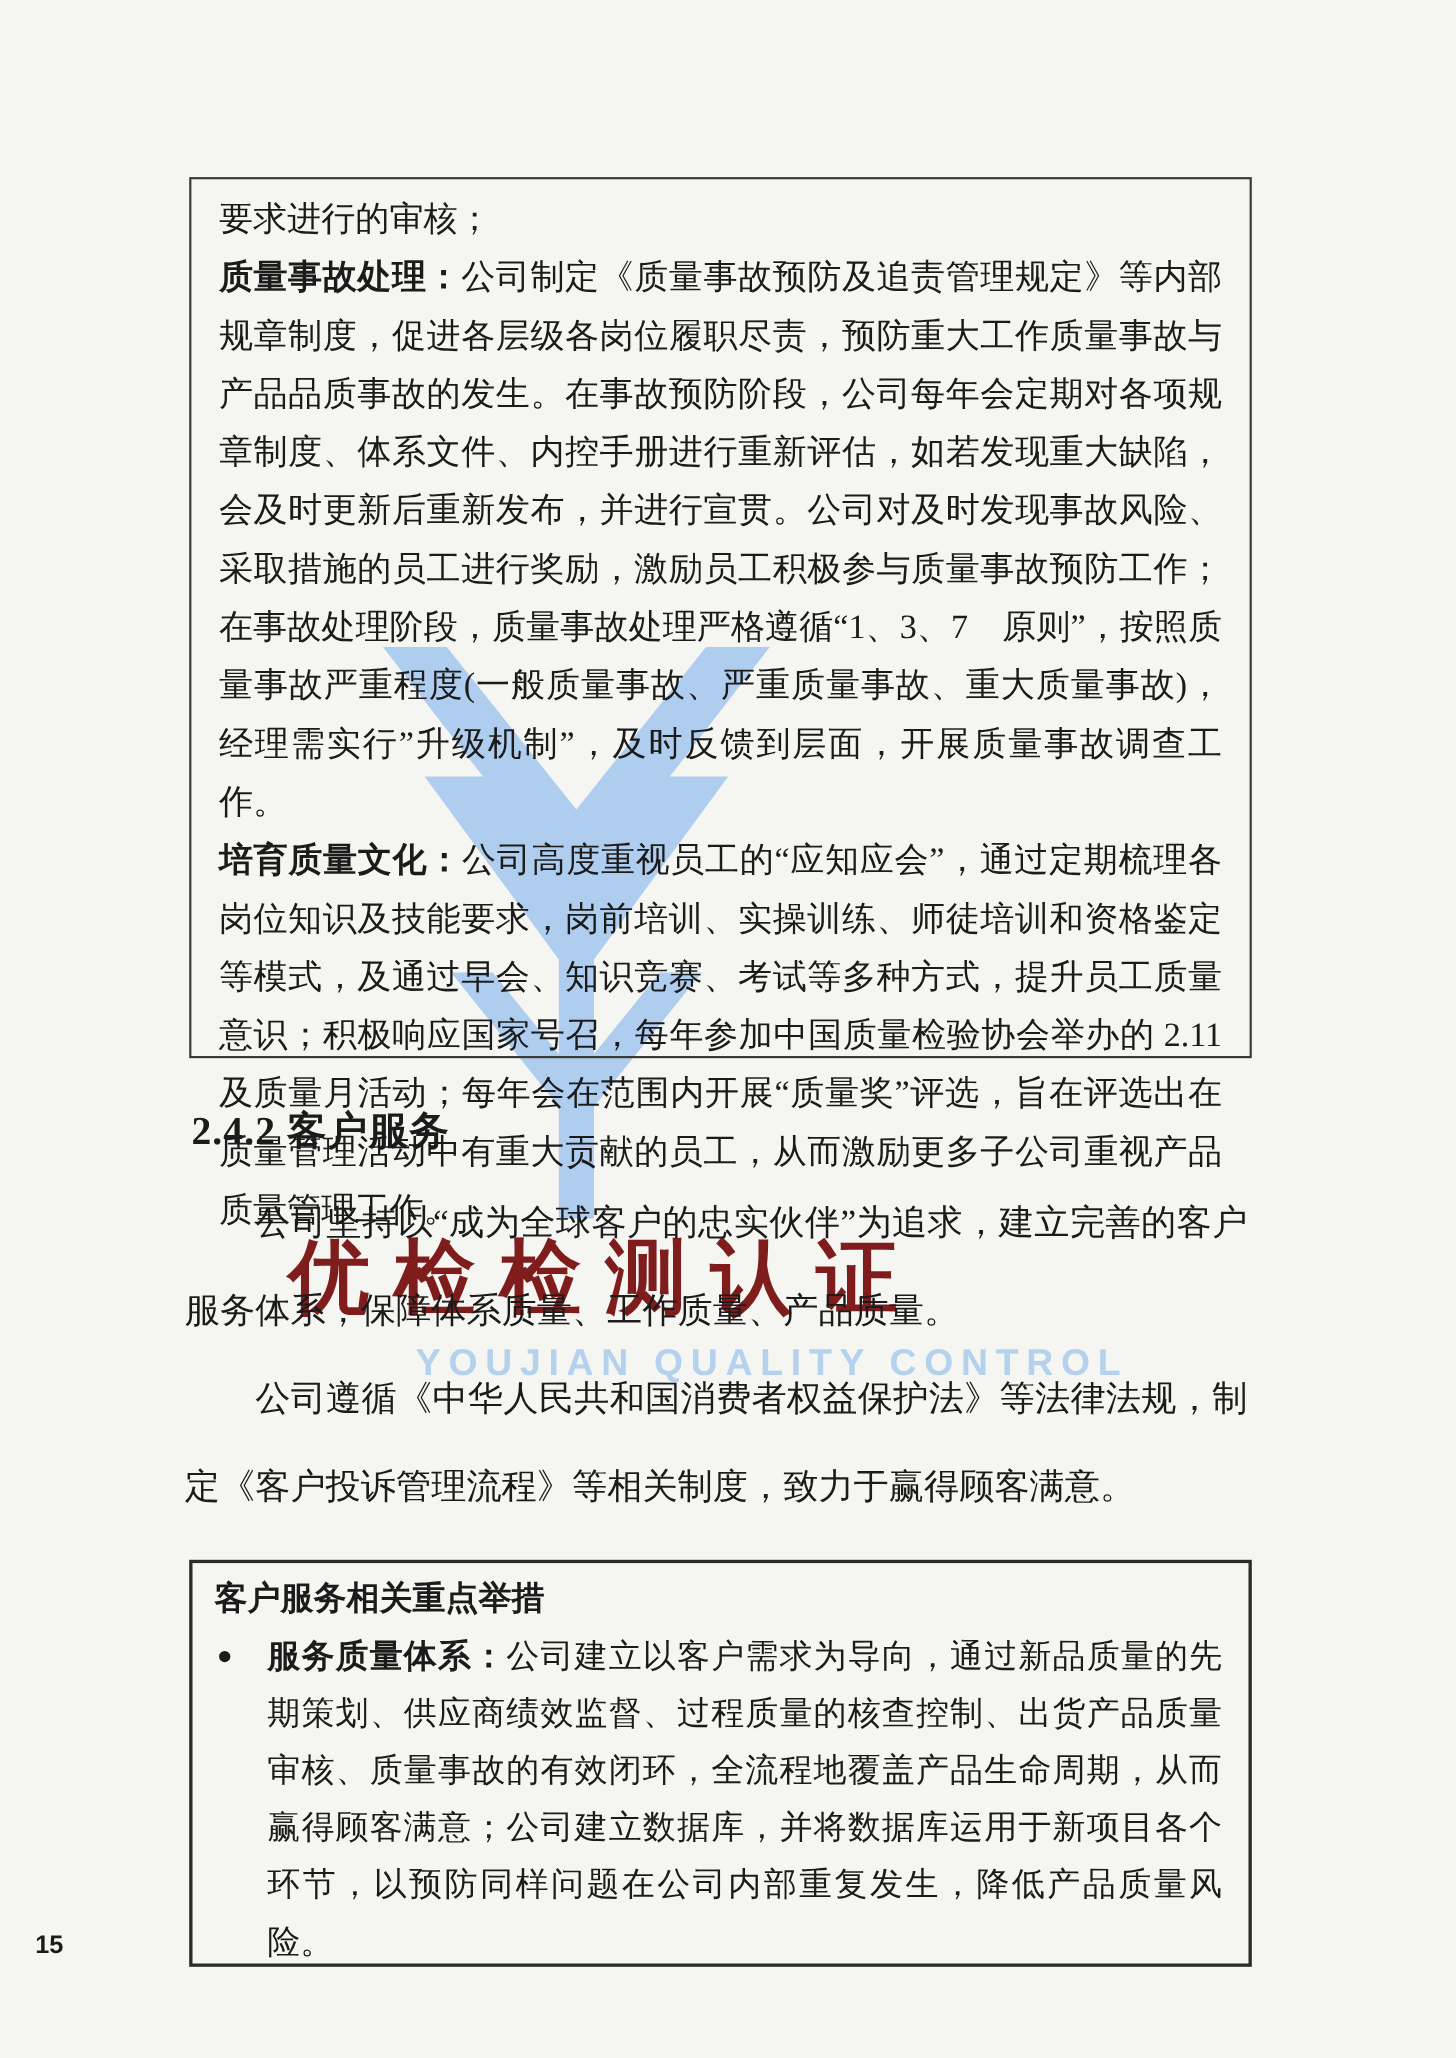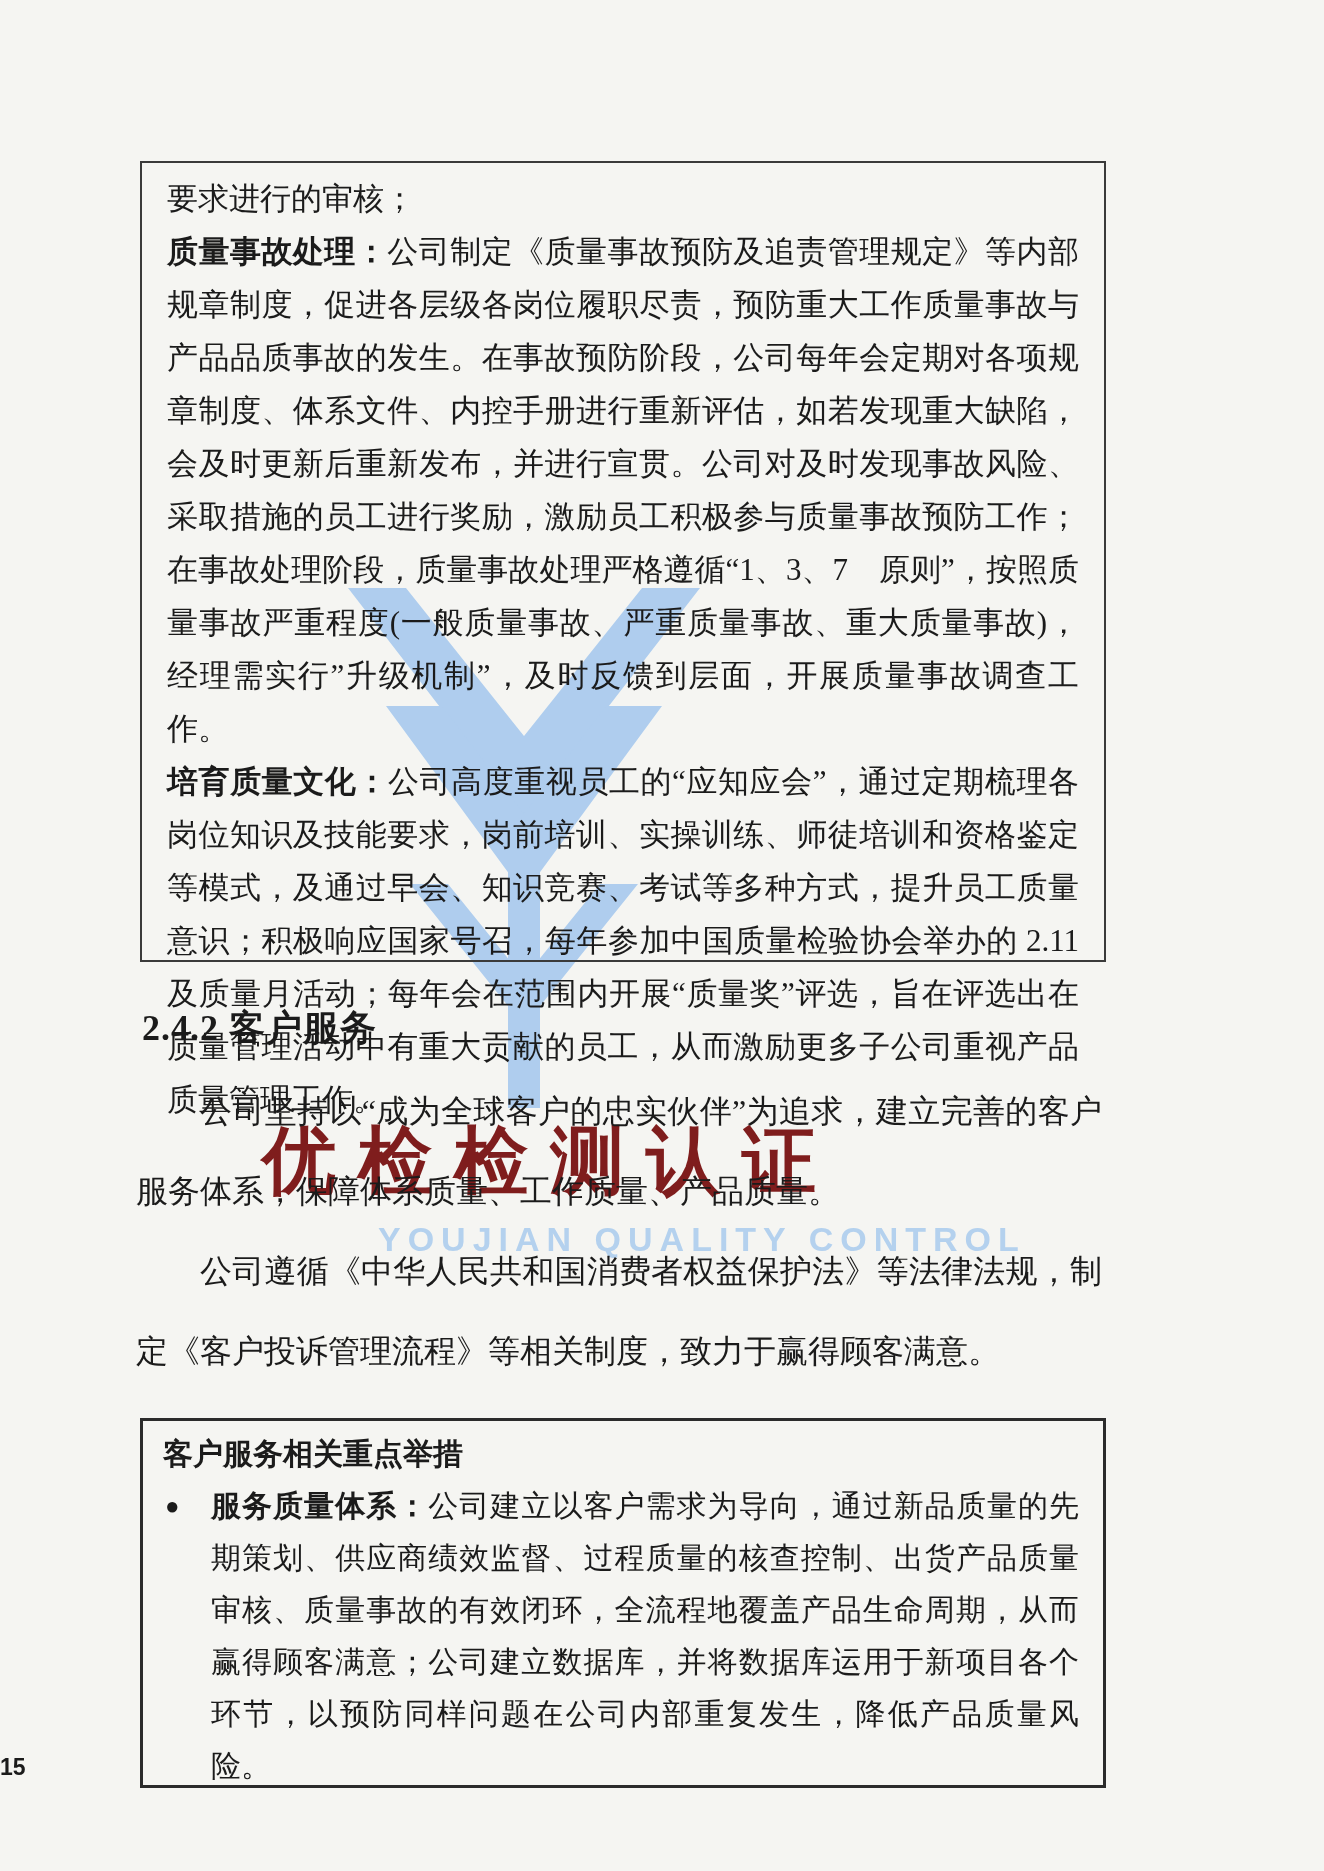--- a/index.html
+++ b/index.html
@@ -21,21 +21,21 @@
     letter-spacing:22px; white-space:nowrap;
     font-family:"Liberation Sans", sans-serif;
   }
   .wm-en {
     left:378px; top:1220px; width:420px;
     font-size:34px; font-weight:bold;
     letter-spacing:7px; white-space:nowrap;
     font-family:"Liberation Sans", sans-serif;
   }
   
-  .content-layer { position:absolute; inset:0; z-index:1; }
+  .content-layer { position:absolute; inset:0; z-index:1;margin-left:32px; }
   .top-box {
     position:absolute; left:140px; top:161px;
     width:966px; height:801px;
     border:2px solid #3a3a3a;
     box-sizing:border-box;
     padding:9px 25px 0 25px;
     font-size:31px; line-height:53px;
     text-align:justify;
   }
   .top-box p { margin:0; }

